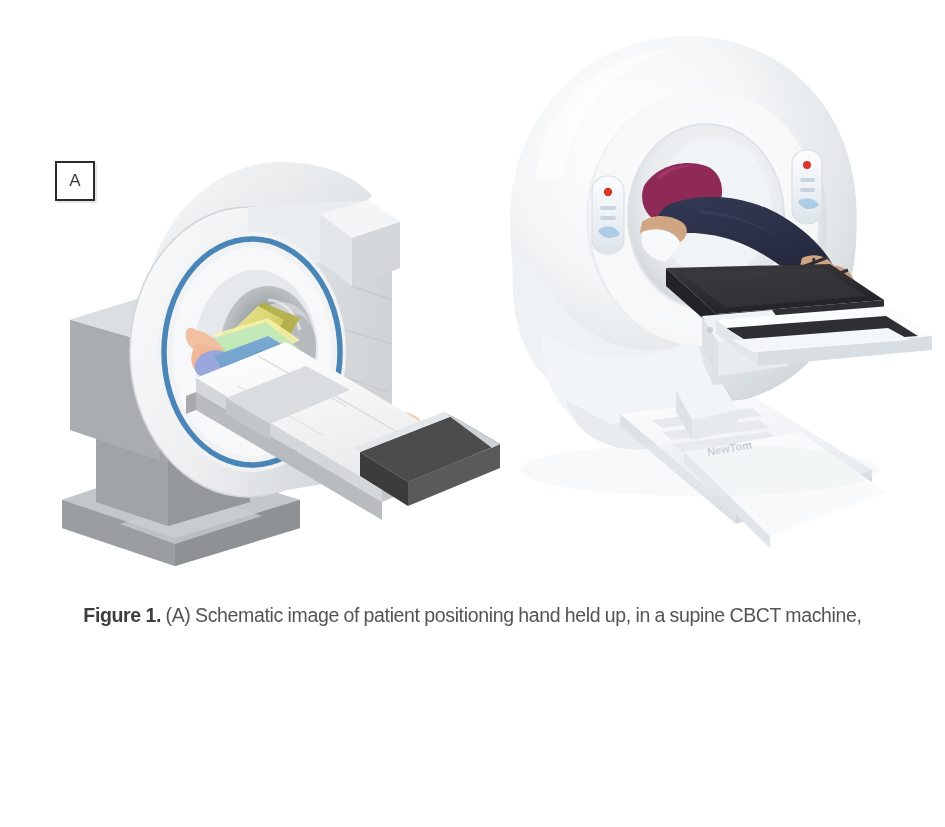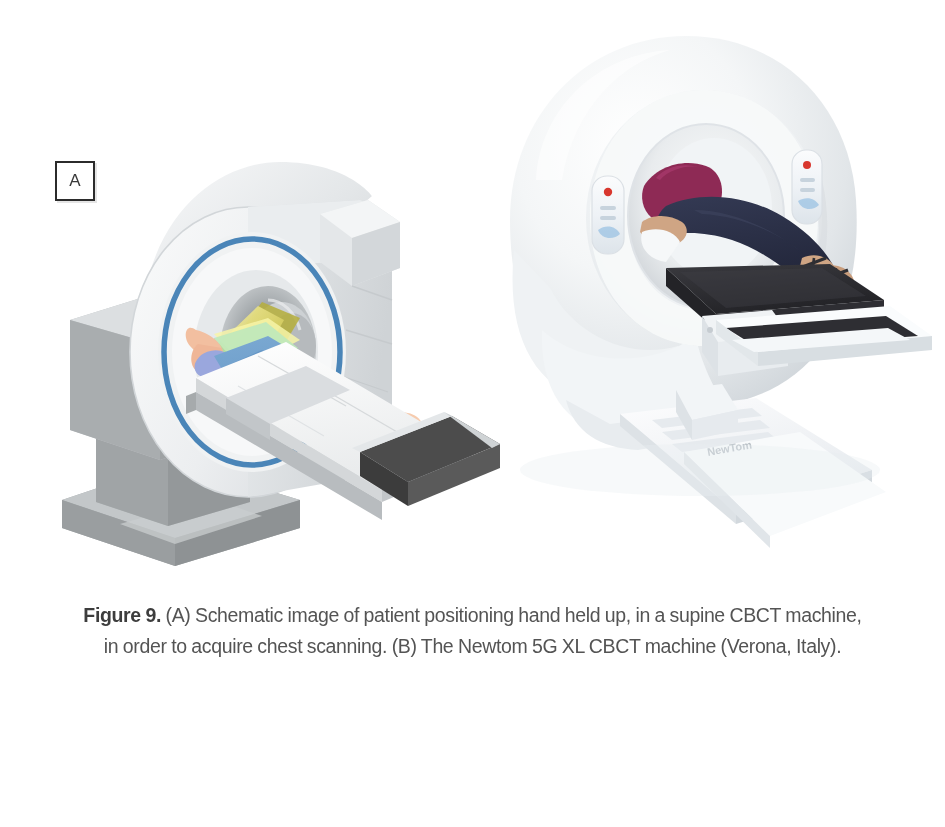--- a/index.html
+++ b/index.html
@@ -390,17 +390,16 @@
         </g>
 
         <ellipse cx="230" cy="470" rx="180" ry="26" fill="#e9edf0" opacity="0.35"></ellipse>
       </svg>
 
     </div>
 
   </div>
 
   <div class="caption">
-    <span class="line"><b>Figure 9.</b> <span>(A) Schematic image of patient positioning hand held up, in a supine CBCT machine,</span></span>
-    <span class="line">in order to acquire chest scanning. (B) The Newtom 5G XL CBCT machine (Verona, Italy).</span>
+    <span class="line"><b>Figure 1.</b> <span>(A) Schematic image of patient positioning hand held up, in a supine CBCT machine,</span></span>
   </div>
 
 </div>
 
 </body></html>

